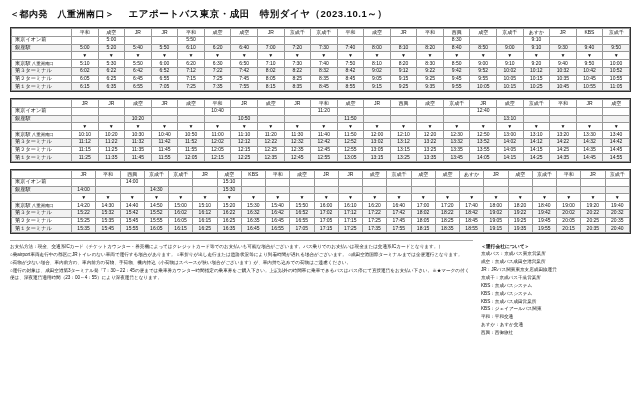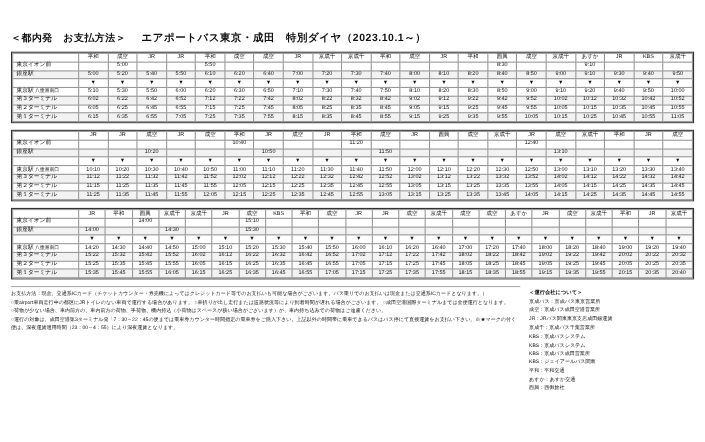--- a/index.html
+++ b/index.html
@@ -29,21 +29,20 @@
   }
   .route-label {
     font-size: 9px;
     font-weight: bold;
     letter-spacing: 0.5px;
   }
   .doc-title {
     font-size: 9.5px;
     font-weight: bold;
     letter-spacing: 0.5px;
-    margin-top: 20px;
   }
   .block {
     border: 1px solid #333;
     margin-bottom: 6px;
     background: #fff;
   }
   table.tt {
     border-collapse: collapse;
     width: 100%;
     table-layout: fixed;
@@ -110,21 +109,21 @@
   .bold {
     font-weight: bold;
   }
 </style>
 </head>
 <body>
 
 <div class="page">
 
   <div class="header-row">
-    <div class="route-label">＜都内発　お支払方法＞</div>
+    <div class="route-label">＜都内発　八重洲南口＞</div>
     <div class="doc-title">エアポートバス東京・成田　特別ダイヤ（2023.10.1～）</div>
   </div>
 
   <div class="block">
     <table class="tt">
       <tbody id="tbody-0">
           <tr class="dest">
             <td class="rowhead"></td>
             <td>平和</td>
             <td>成空</td>

